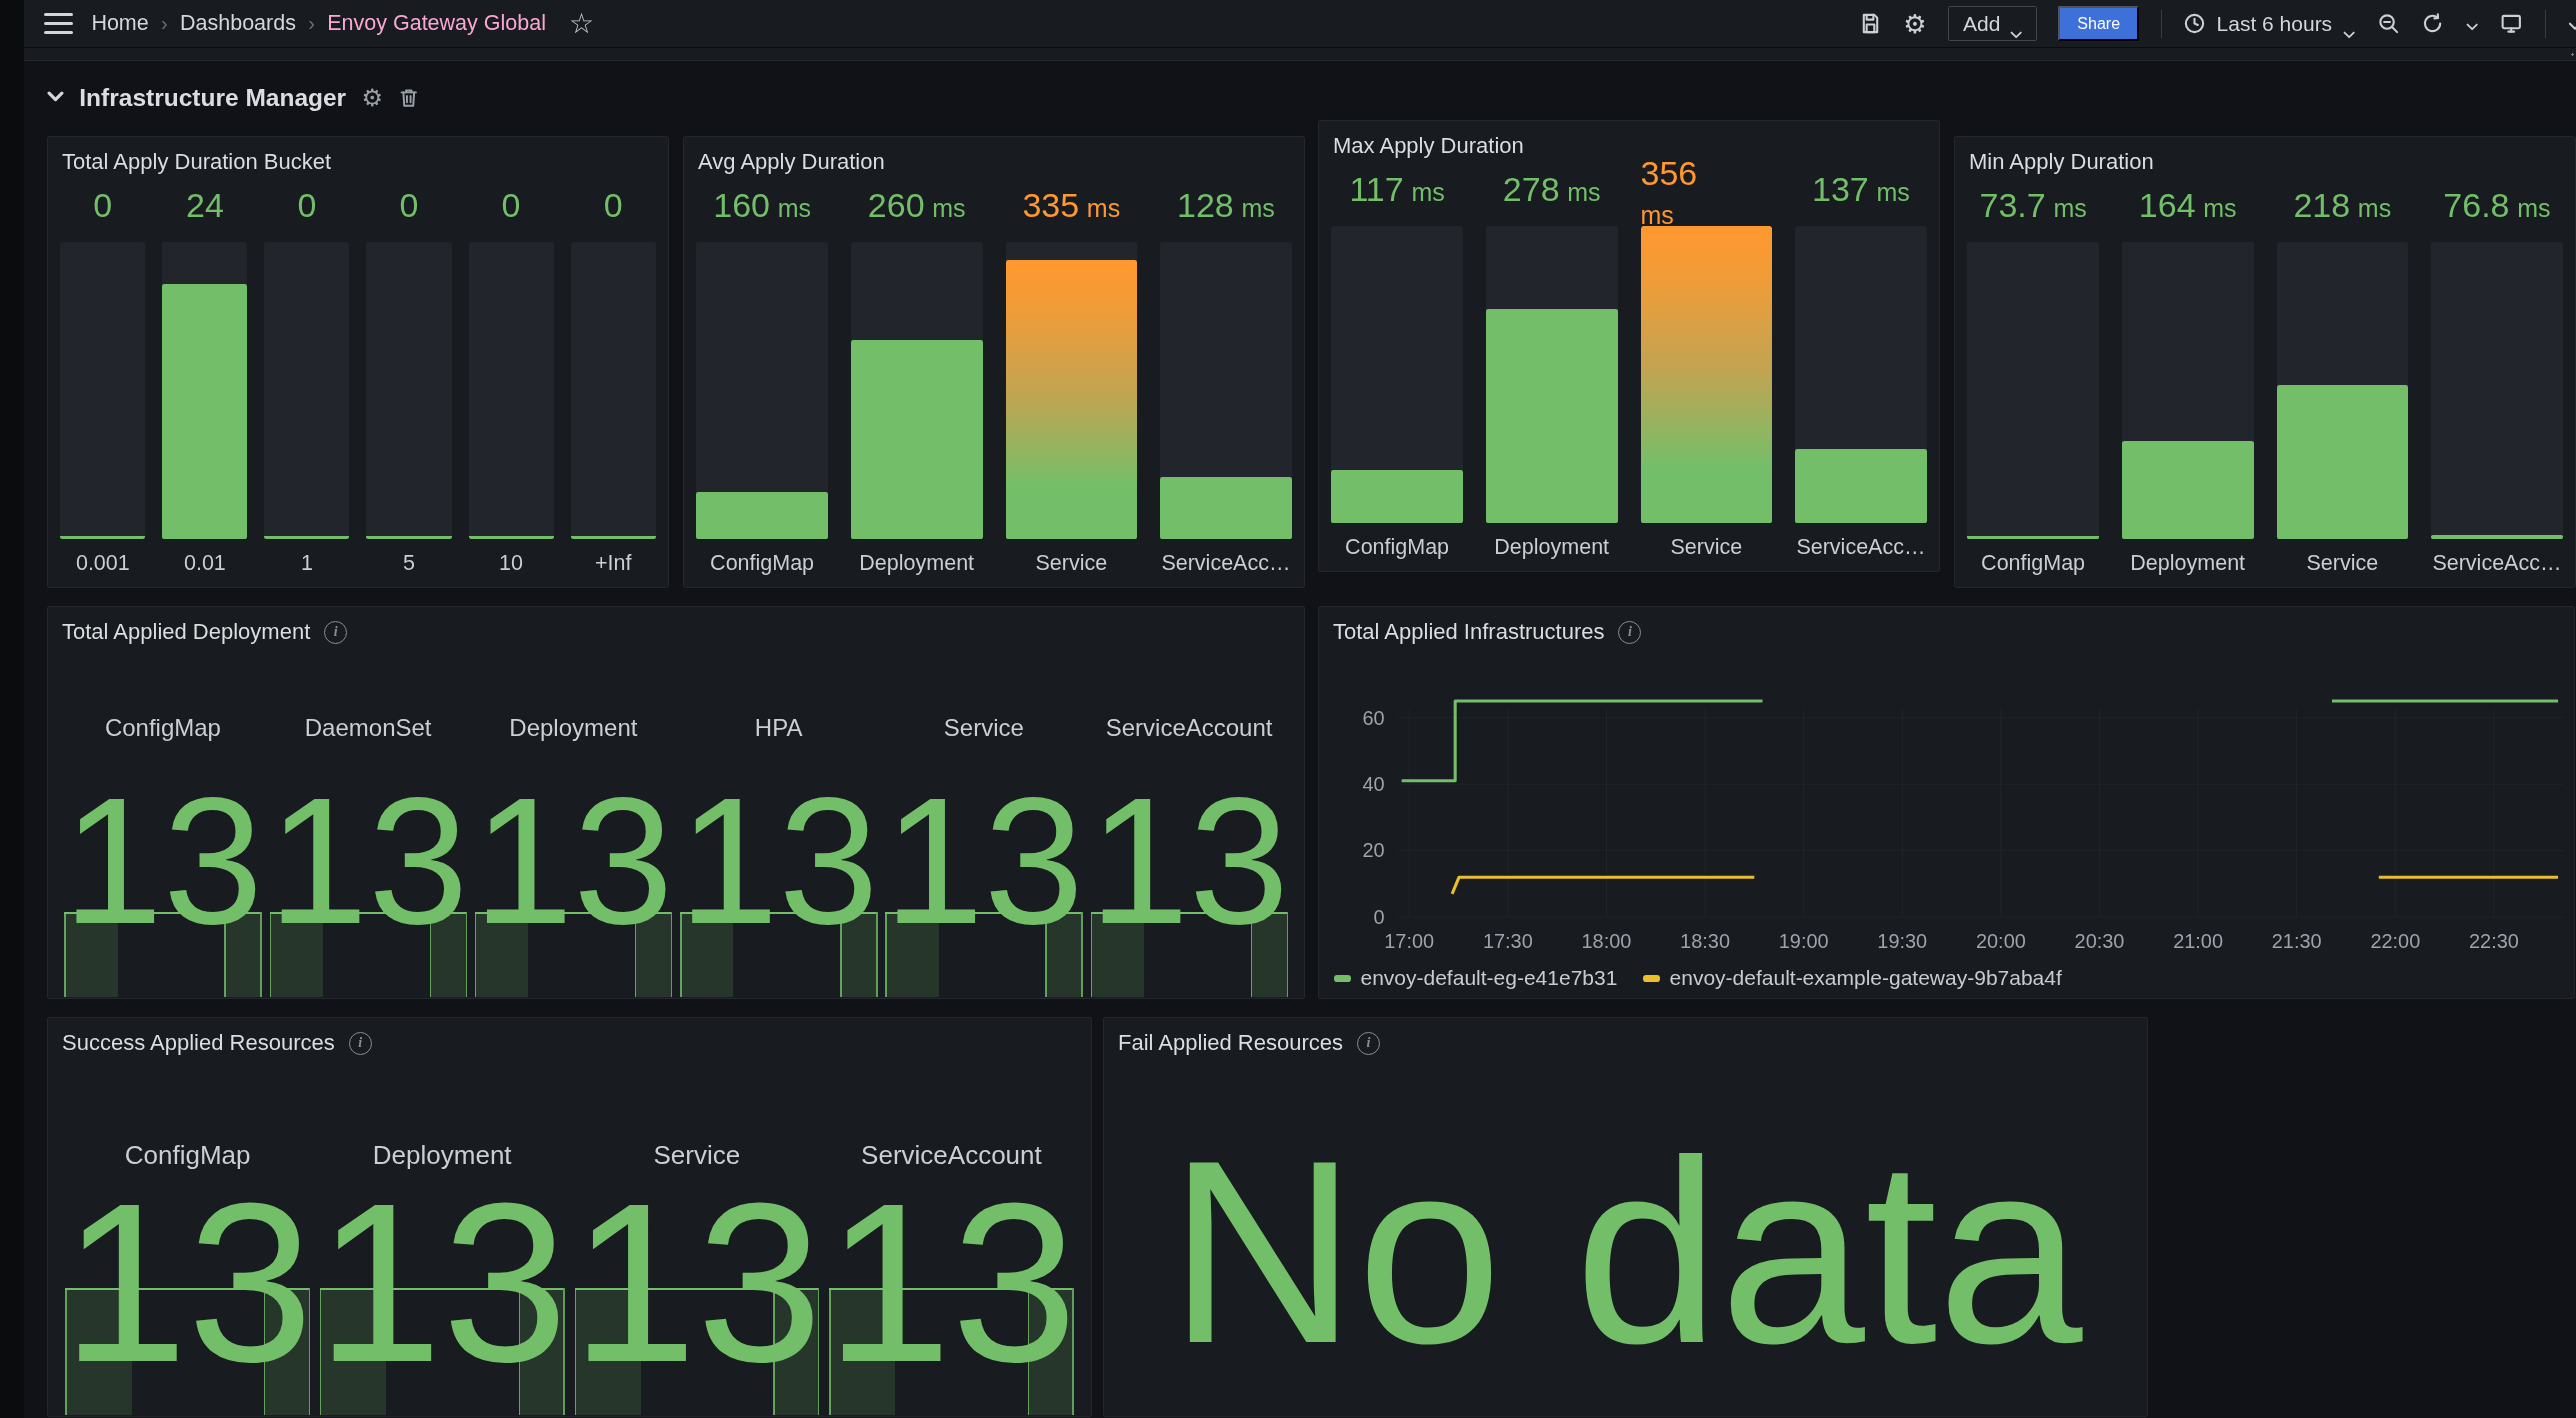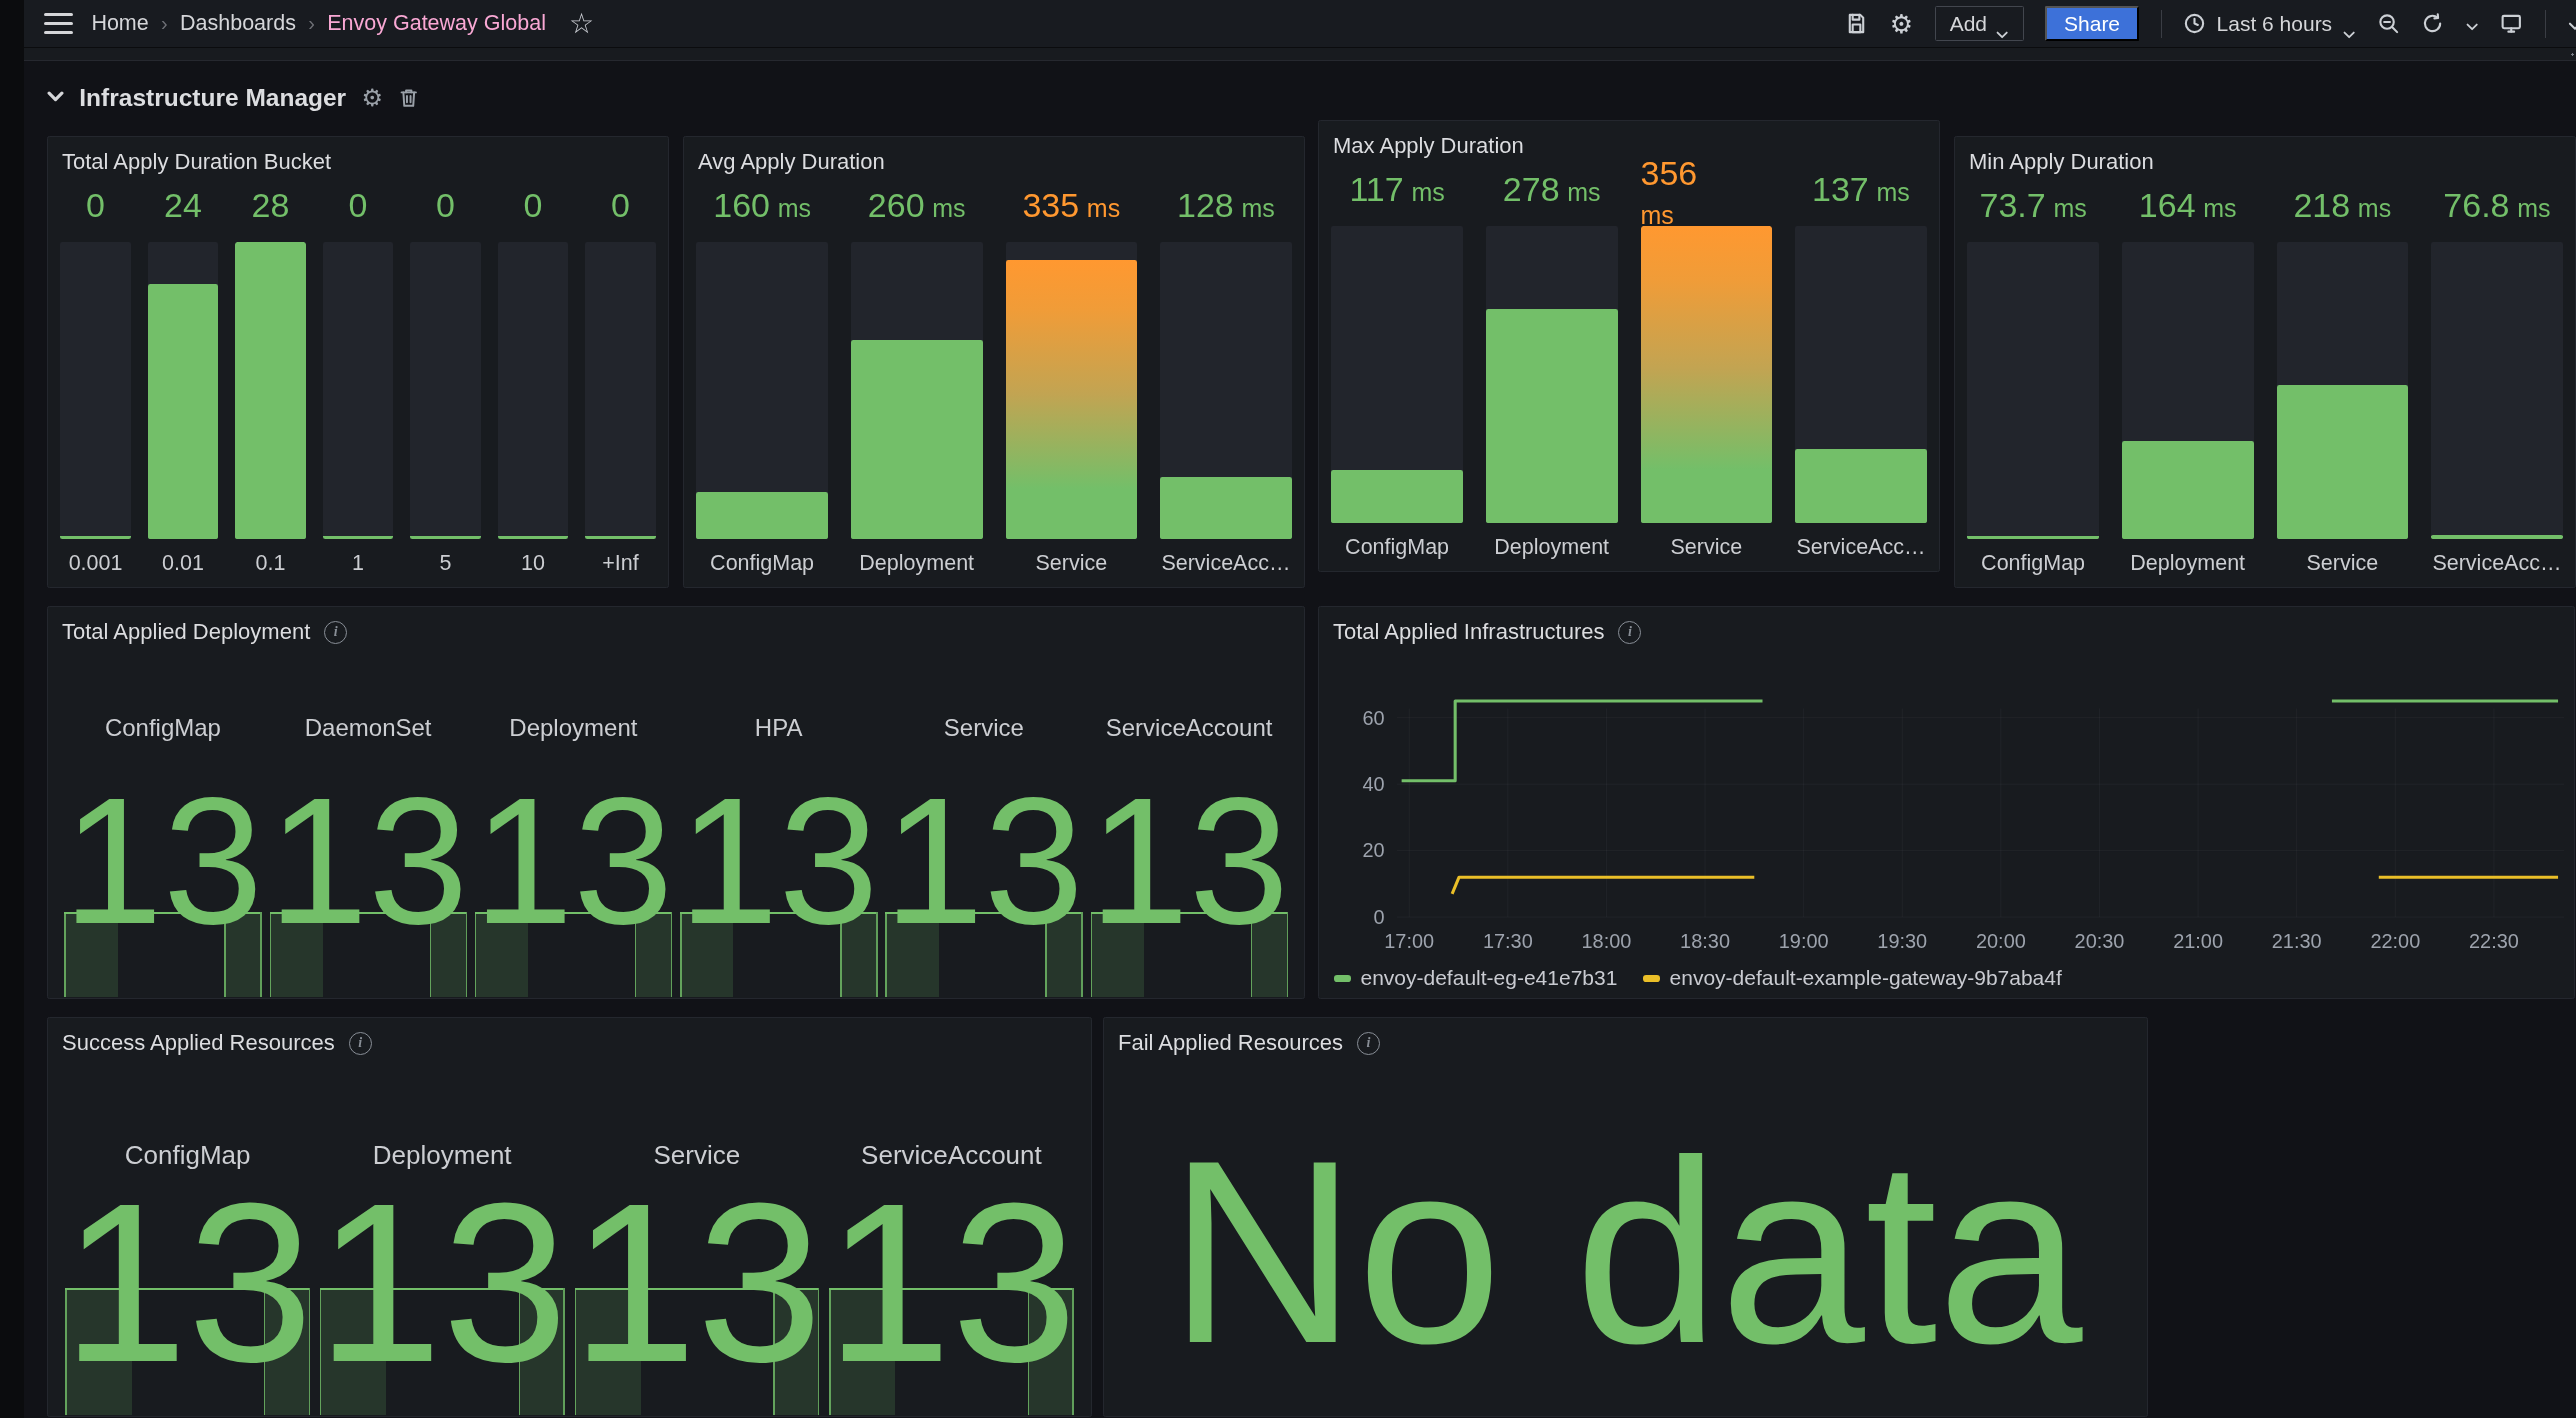--- a/index.html
+++ b/index.html
@@ -15,21 +15,21 @@
   .crumb{color:#d5d6d9;} .crumb.current{color:#f9a8d4;}
   .crumb-sep{color:#6e7076;font-size:20px;}
   .star{font-size:28px;color:#c9ccd2;line-height:1;margin-left:4.6px;}
   .tb-right{margin-left:auto;display:flex;align-items:center;gap:21.5px;color:#ccd0d5;}
   .icon-btn{display:flex;align-items:center;justify-content:center;color:#ccd0d5;}
   .icon-btn svg{stroke:currentColor;fill:none;stroke-width:2.2;stroke-linecap:round;stroke-linejoin:round;}
   .gear-glyph{font-size:26px;line-height:1;color:#ccd0d5;}
   .btn-add{height:35px;padding:0 14px;border:0.8px solid #42464e;border-radius:1.5px;color:#d5d6d9;
            font-size:21px;display:flex;align-items:center;gap:9.2px;background:transparent;}
   .btn-share{height:35px;padding:0 17px;background:#3d71d9;border-radius:1.5px;color:#ffffff;
-             font-size:21px;font-weight:500;display:flex;align-items:center;}
+             font-size:16px;font-weight:500;display:flex;align-items:center;}
   .tb-div{width:0.8px;height:28px;background:#3a3d44;}
   .timerange{display:flex;align-items:center;gap:10.7px;font-size:21px;color:#d5d6d9;}
   .chev{width:12.3px;height:7.7px;}
   .chev svg{stroke:#ccd0d5;fill:none;stroke-width:2.4;stroke-linecap:round;stroke-linejoin:round;}
   
   .strip{position:absolute;top:48px;left:0;right:0;height:12.3px;background:#181b1f;border-bottom:0.8px solid #26282f;}
   .strip-handle{position:absolute;right:10.7px;top:3.1px;width:20px;height:7px;
      background-image:radial-gradient(circle,#7a7e86 1.2px,transparent 1.4px);background-size:7px 7px;}
   
   .section{position:absolute;top:84px;left:23px;display:flex;align-items:center;gap:15.3px;}
@@ -207,30 +207,20 @@
         </div>
         <div class="bcol">
           <div class="bval" style="color: rgb(115, 191, 105);">
             <span>24</span>
           </div>
           <div class="track">
             <div class="base"></div>
             <div class="fill" style="height: 86%;"></div>
           </div>
           <div class="cat">0.01</div>
-        </div>
-        <div class="bcol">
-          <div class="bval" style="color: rgb(115, 191, 105);">
-            <span>28</span>
-          </div>
-          <div class="track">
-            <div class="base"></div>
-            <div class="fill" style="height: 100%;"></div>
-          </div>
-          <div class="cat">0.1</div>
         </div>
         <div class="bcol">
           <div class="bval" style="color: rgb(115, 191, 105);">
             <span>0</span>
           </div>
           <div class="track">
             <div class="base"></div>
             <div class="fill" style="height: 0%;"></div>
           </div>
           <div class="cat">1</div>

